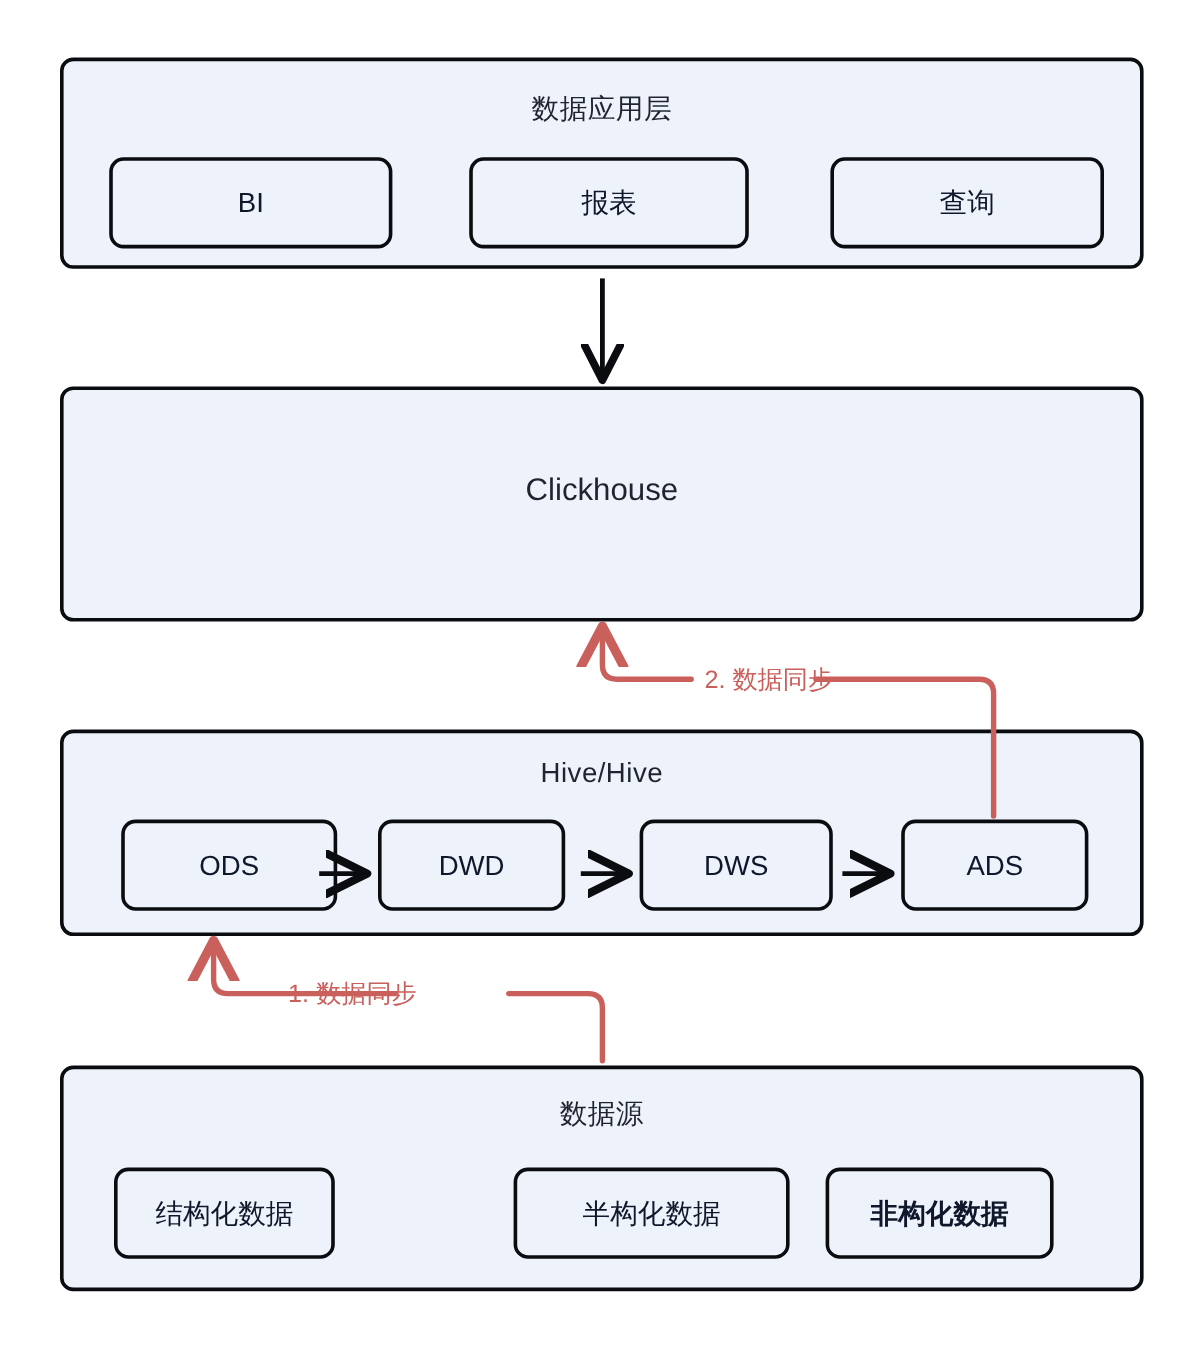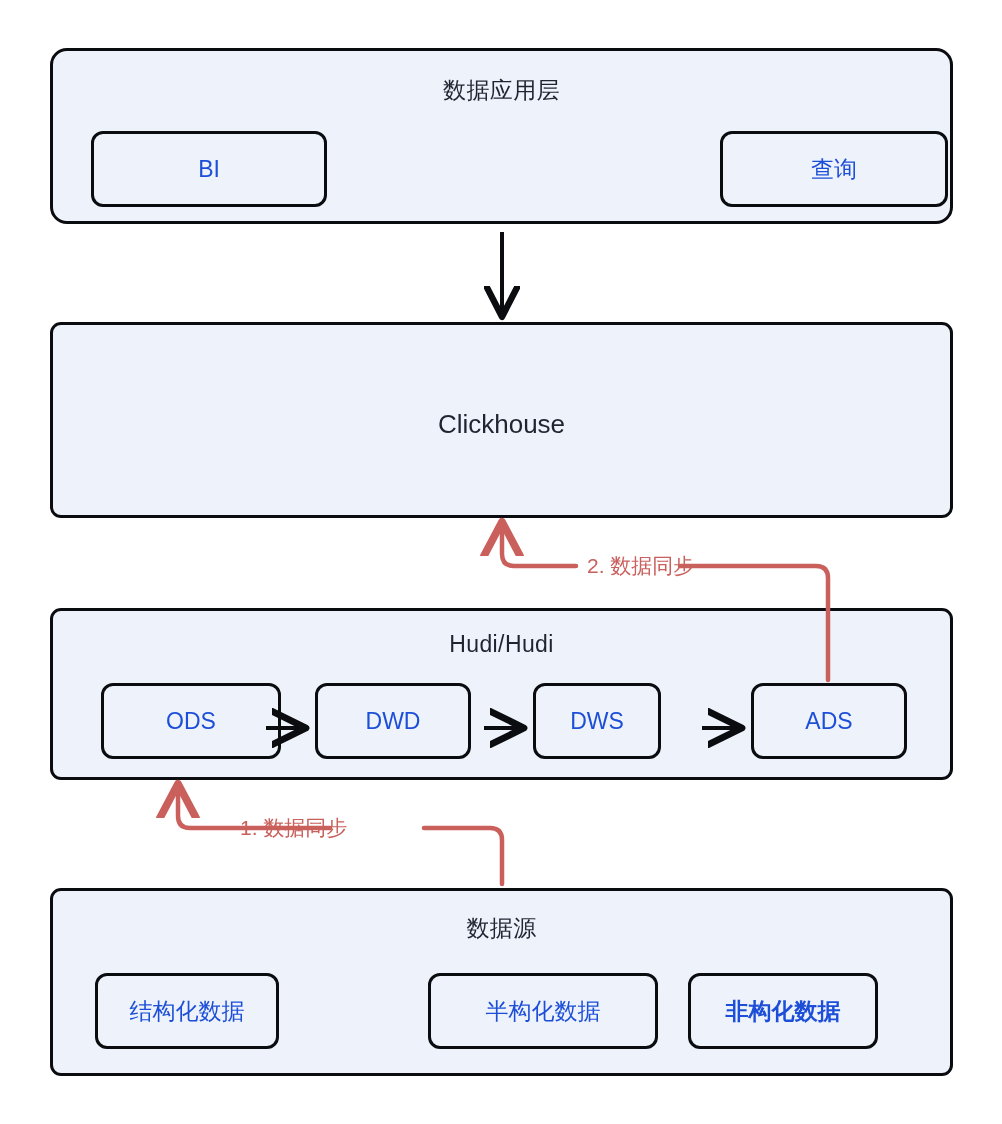--- a/index.html
+++ b/index.html
@@ -39,21 +39,21 @@
   .node {
     position: absolute;
     background: #edf2fb;
     border: 3.5px solid #0b0c10;
     border-radius: 11px;
     box-sizing: border-box;
     display: flex;
     align-items: center;
     justify-content: center;
     font-size: 23px;
-    color: #1d4ed8;
+    color: #0f172a;
     white-space: nowrap;
   }
   .node.small {
     border-width: 3.5px;
     border-radius: 12px;
   }
   .center-label {
     position: absolute;
     left: 0;
     right: 0;
@@ -76,35 +76,36 @@
     font-size: 21px;
     white-space: nowrap;
     color: #c9605c;
   }
 </style>
 </head>
 <body>
 
 <div id="diagram">
 
-  <div class="layer" style="left:50px; top:48px; width:903px; height:176px;border-radius:17px;">
+  <div class="layer" style="left:50px; top:48px; width:903px; height:176px;">
     <div class="layer-title" style="top:24px;">数据应用层</div>
     <div class="node small" style="left:38px; top:80px; width:236px; height:76px;">BI</div>
-    <div class="node small" style="left:639px; top:80px; width:228px; height:76px;margin-left:28px;">查询</div>
+    <div class="node small" style="left:338px; top:80px; width:233px; height:76px;">报表</div>
+    <div class="node small" style="left:639px; top:80px; width:228px; height:76px;">查询</div>
   </div>
 
   <div class="layer" style="left:50px; top:322px; width:903px; height:196px;">
-    <div class="center-label" style="top:84px;">Clickhouse</div>
+    <div class="center-label" style="top:68px;">Clickhouse</div>
   </div>
 
   <div class="layer" style="left:50px; top:608px; width:903px; height:172px;">
-    <div class="layer-title" style="top:20px;">Hudi/Hudi</div>
+    <div class="layer-title" style="top:20px;">Hive/Hive</div>
     <div class="node small" style="left:48px; top:72px; width:180px; height:76px;">ODS</div>
     <div class="node small" style="left:262px; top:72px; width:156px; height:76px;">DWD</div>
-    <div class="node small" style="left:480px; top:72px; width:128px; height:76px;">DWS</div>
+    <div class="node small" style="left:480px; top:72px; width:161px; height:76px;">DWS</div>
     <div class="node small" style="left:698px; top:72px; width:156px; height:76px;">ADS</div>
   </div>
 
   <div class="layer" style="left:50px; top:888px; width:903px; height:188px;">
     <div class="layer-title" style="top:22px;">数据源</div>
     <div class="node small" style="left:42px; top:82px; width:184px; height:76px;">结构化数据</div>
     <div class="node small" style="left:338px; top:82px; width:230px; height:76px;margin-left:37px;">半构化数据</div>
     <div class="node small" style="left:635px; top:82px; width:190px; height:76px;font-weight:bold;">非构化数据</div>
   </div>
 

